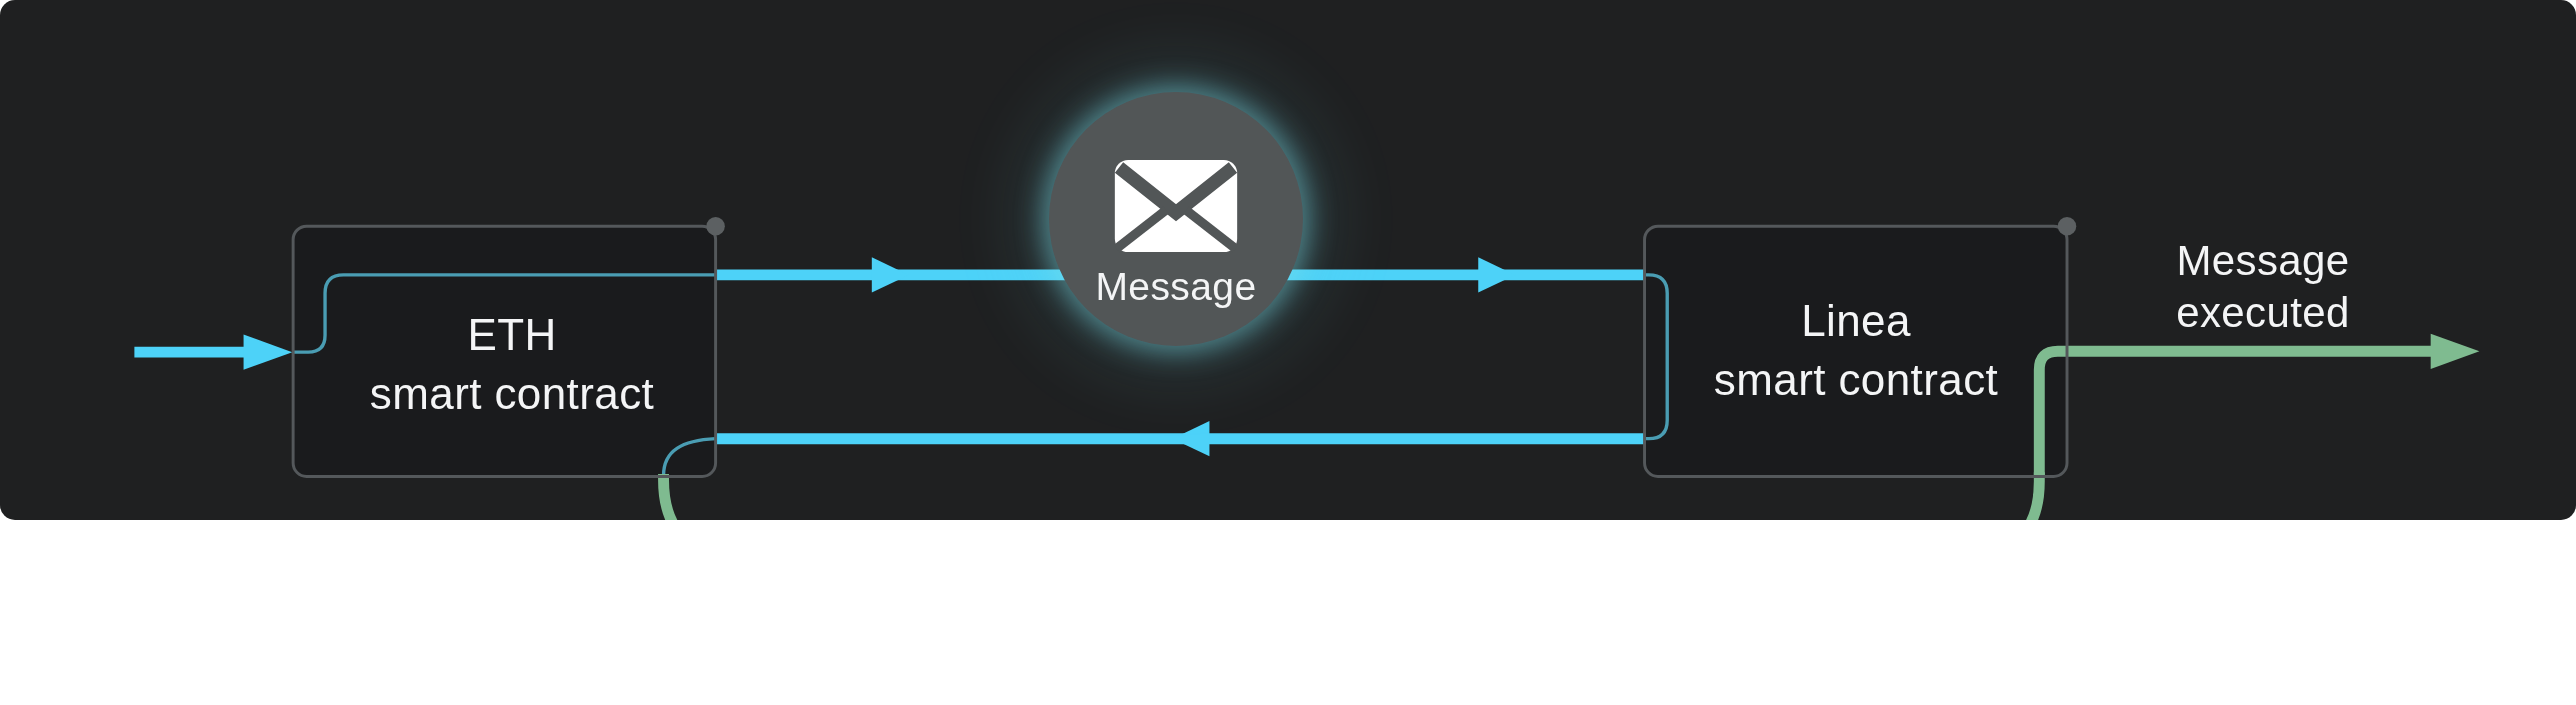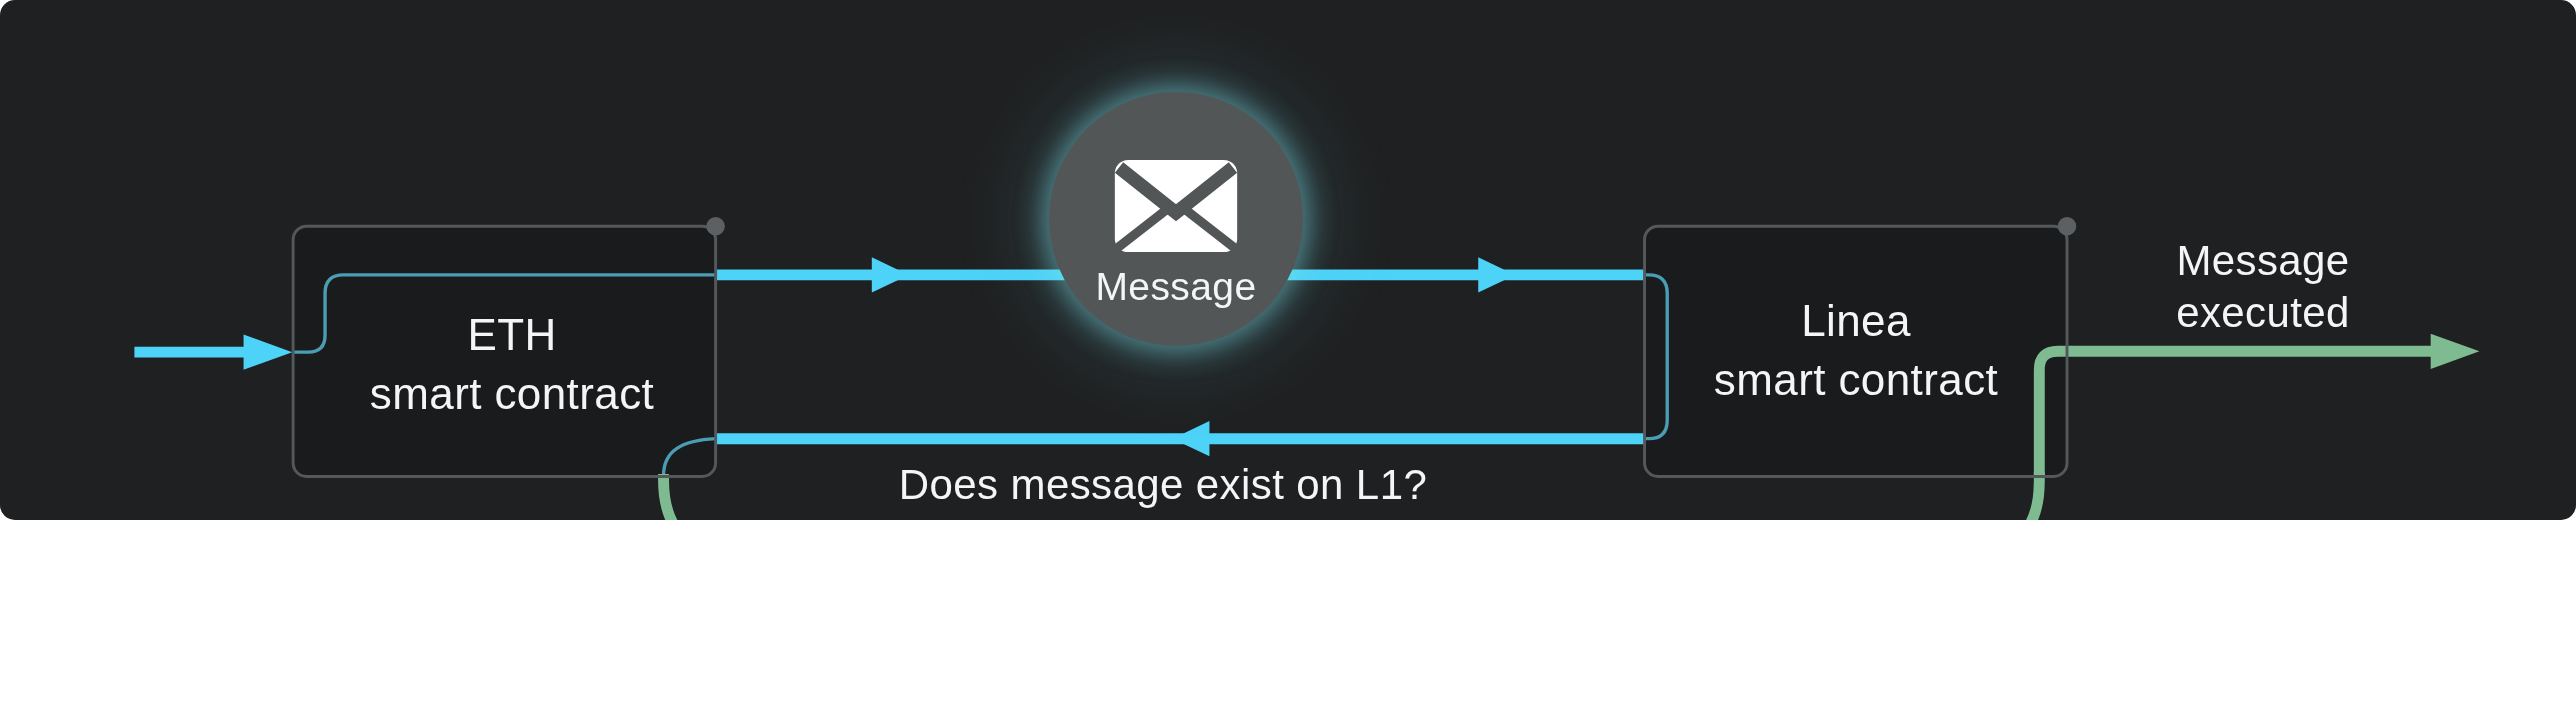--- a/index.html
+++ b/index.html
@@ -111,19 +111,18 @@
       <path d="M 3 107 L 62 61" fill="none" stroke="var(--circle-fill)" stroke-width="11"></path>
       <path d="M 145 107 L 86 61" fill="none" stroke="var(--circle-fill)" stroke-width="11"></path>
     </svg>
     <div class="bubble-label">Message</div>
   </div>
 
   <div class="nodelabel eth-label">ETH
 smart contract</div>
   <div class="nodelabel linea-label">Linea
 smart contract</div>
-  <div class="ann question-label">Does message exist on L1?</div>
   <div class="ann yes-label">Yes</div>
   <div class="ann executed-label">Message
 executed</div>
 
 </div>
 
 
 </body></html>

